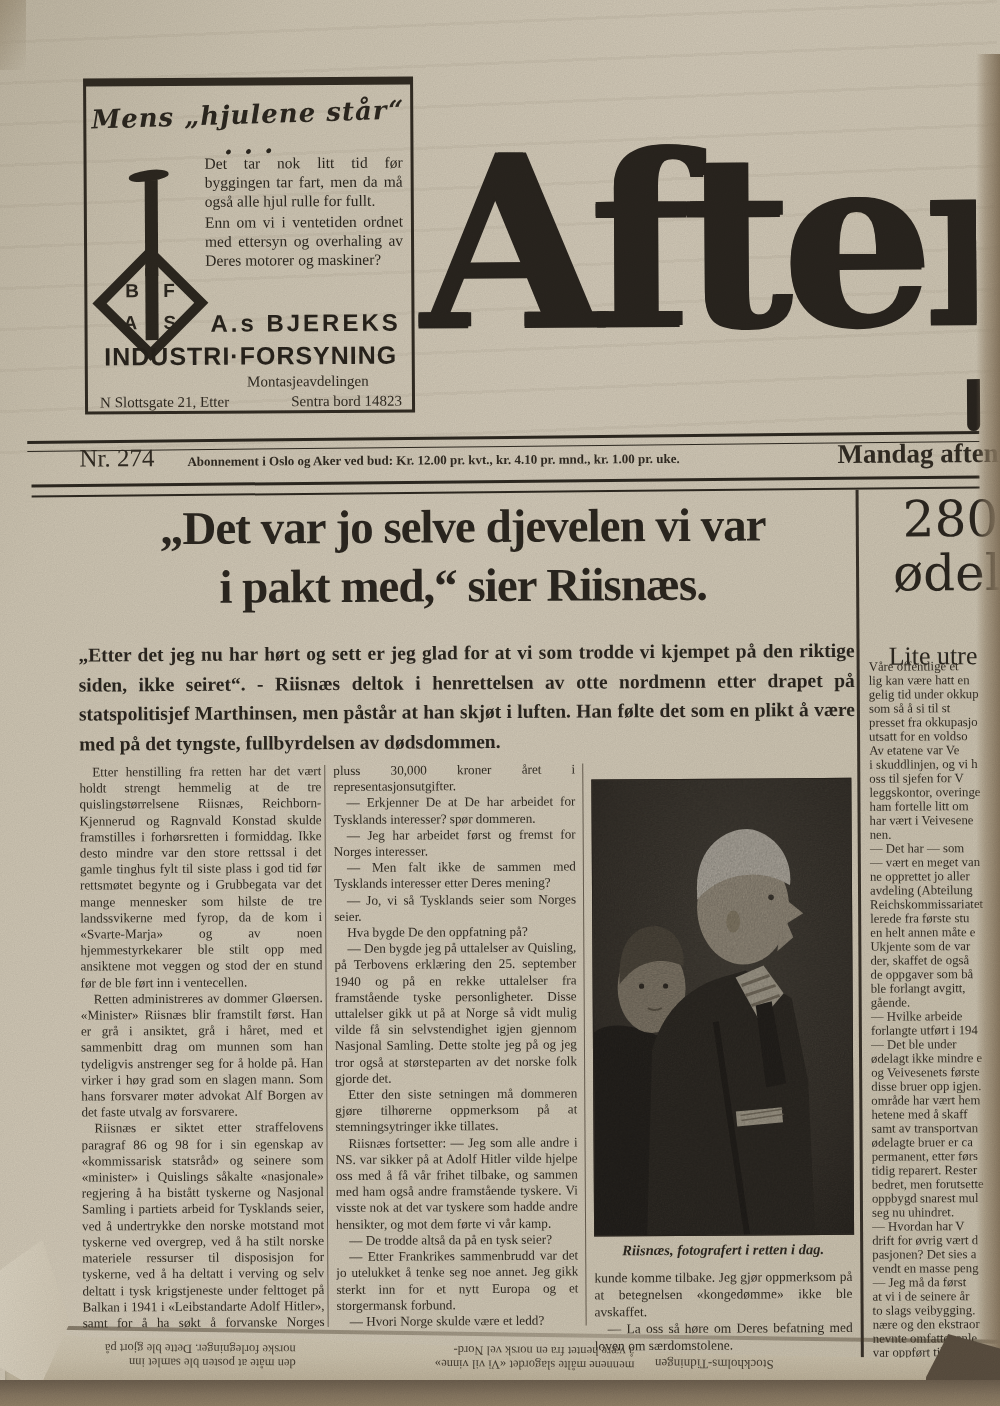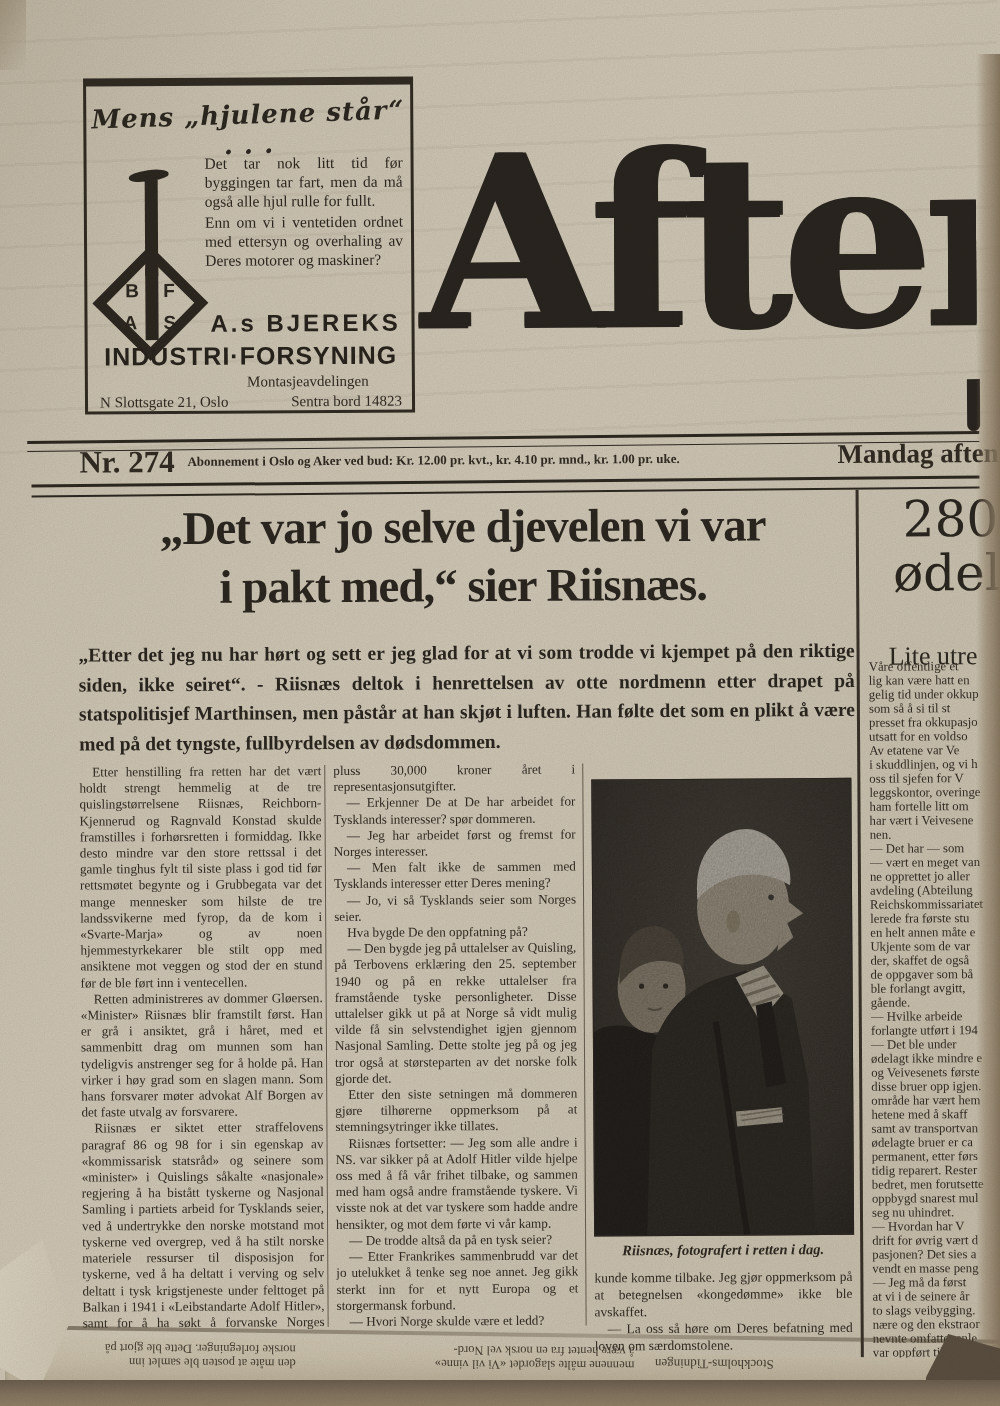--- a/index.html
+++ b/index.html
@@ -38,21 +38,21 @@
   .masthead{position:absolute;left:420px;top:78px;width:558px;height:352px;overflow:hidden;}
   .masthead span{font-family:"DejaVu Serif",serif;font-weight:bold;font-size:238px;line-height:330px;
       letter-spacing:-10px;color:#2b2620;text-shadow:3px 0 0 #2b2620,0 2px 0 #2b2620;}
   .mast-frag{position:absolute;left:968px;top:382px;width:13px;height:52px;background:#2b2620;border-radius:0 0 7px 7px;}
 
   
   .ruleA{position:absolute;left:28px;top:436px;width:952px;height:7px;
       border-top:3px solid #2f2a22;border-bottom:1px solid #2f2a22;transform:rotate(-0.25deg);}
   .ruleB{position:absolute;left:32px;top:480px;width:948px;height:8px;
       border-top:3px solid #2f2a22;border-bottom:2px solid #2f2a22;transform:rotate(-0.2deg);}
-  .issue{position:absolute;left:80px;top:442px;font-size:31px;font-weight:bold;}
+  .issue{position:absolute;left:80px;top:442px;font-size:25px;font-weight:normal;}
   .subscr{position:absolute;left:188px;top:452px;width:600px;font-size:13px;font-weight:bold;}
   .dayline{position:absolute;left:838px;top:441px;width:170px;font-size:27px;font-weight:bold;white-space:nowrap;}
 
   
   .vmain{position:absolute;left:856px;top:492px;width:3px;height:886px;background:#3a332b;}
   .vcol{position:absolute;width:1px;background:#6a6052;}
 
   
   .headline{position:absolute;left:70px;top:497px;width:786px;text-align:center;
       font-weight:bold;font-size:47px;line-height:59px;letter-spacing:-1px;color:#2d2821;}
@@ -129,21 +129,21 @@
         <span class="lg s">S</span>
       </div>
       <div class="ad-body">
         <p>Det tar nok litt tid før byggingen tar fart, men da må også alle hjul rulle for fullt.</p>
         <p>Enn om vi i ventetiden ordnet med ettersyn og overhaling av Deres motorer og maskiner?</p>
       </div>
       <div class="ad-co1">A.s BJEREKS</div>
       <div class="ad-co2">INDUSTRI·FORSYNING</div>
       <div class="ad-dept">Montasjeavdelingen</div>
       <div class="ad-addr">
-        <span>N Slottsgate 21, Oslo</span>
+        <span>N Slottsgate 21, Etter</span>
         <span>Sentra bord 14823</span>
       </div>
     </div>
 
     <div class="masthead">
       <span>Aften</span>
     </div>
     <div class="mast-frag"></div>
 
     <div class="ruleA"></div>

